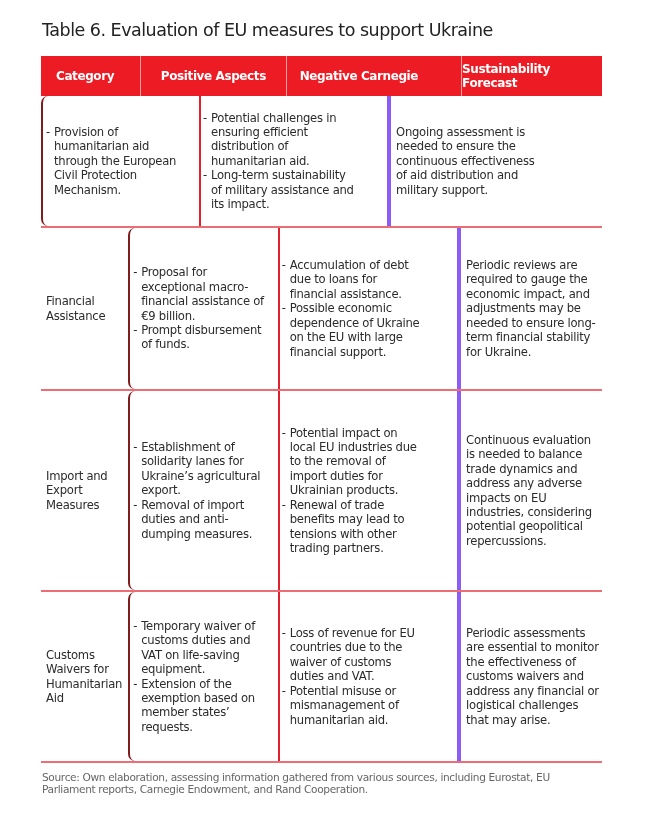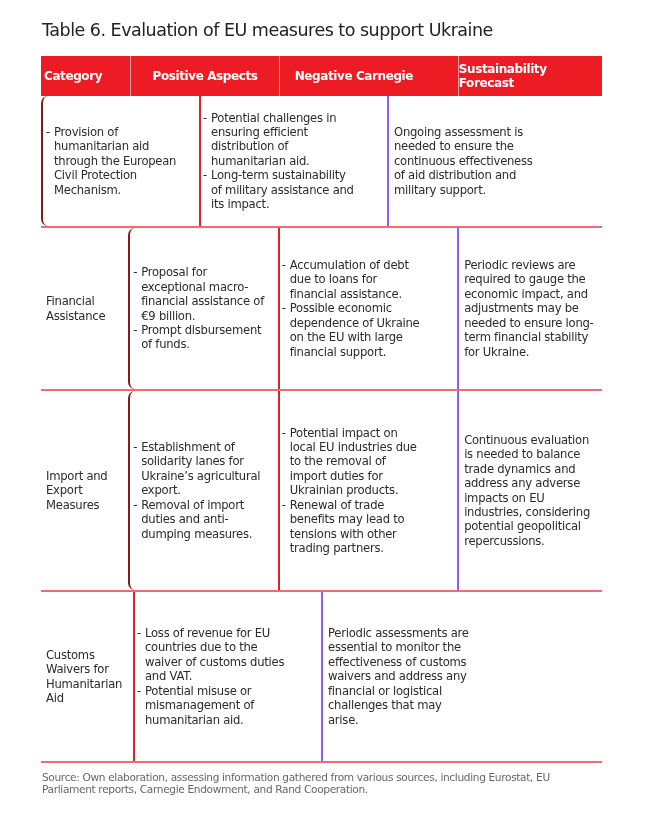--- a/index.html
+++ b/index.html
@@ -4,30 +4,30 @@
 <style>
   html, body { margin: 0; padding: 0; background: #ffffff; }
   body { width: 651px; height: 823px; position: relative; overflow: hidden;
          font-family: "DejaVu Sans", sans-serif; color: #2b2b2b; }
   .title { position: absolute; left: 42px; top: 20px; font-size: 17.5px;
            color: #222; letter-spacing: -0.5px; font-weight: normal; }
   .tbl { position: absolute; left: 41px; top: 56px; width: 561px; }
   .hdr { display: flex; height: 40px; background: #ed1c24; }
   .hdr .c { color: #fff; font-weight: bold; font-size: 12px; letter-spacing: -0.4px;
             display: flex; align-items: center; justify-content: center; }
-  .hdr .c.first { justify-content: flex-start; padding-left: 3px; }
+  .hdr .c.first { justify-content: flex-start; padding-left: 15px; }
   .c0 { width: 92px; } .c1 { width: 158px; } .c2 { width: 158px; justify-content: center; } .c3 { width: 153px; margin-left: 30px; }
   .hdr .c1, .hdr .c2, .hdr .c3 { border-left: 1px solid #f59da2; }
   .row { display: flex; border-bottom: 2px solid #ee6d75; }
   .row .cell { font-size: 11.6px; line-height: 14.4px; letter-spacing: -0.25px;
                display: flex; align-items: center; box-sizing: border-box; }
   .row .c0 { padding-left: 5px; padding-right: 2px; }
   .row .c1 { border-left: 2px solid #7f1d1d; padding-left: 3px; padding-right: 4px; border-radius: 7px; }
   .row .c2 { border-left: 2px solid #e0202a; padding-left: 2px; padding-right: 2px; }
-  .row .c3 { border-left: 2px solid #8b5cf6; padding-left: 5px; padding-right: 2px; }
+  .row .c3 { border-left: 4px solid #8b5cf6; padding-left: 5px; padding-right: 2px; }
   ul.b { list-style: none; margin: 0; padding: 0; }
   ul.b li { position: relative; padding-left: 8px; }
   ul.b li::before { content: "-"; position: absolute; left: 0; top: 0; }
   .r1 { height: 130px; } .r2 { height: 161px; } .r3 { height: 199px; } .r4 { height: 169px; }
   .source { position: absolute; left: 42px; top: 771px; width: 560px; font-size: 10.6px;
             line-height: 12.4px; color: #666; letter-spacing: -0.35px; }
 </style>
 </head>
 <body>
 
@@ -85,20 +85,26 @@
       <ul class="b">
         <li>Potential impact on local EU industries due to the removal of import duties for Ukrainian products.</li>
         <li>Renewal of trade benefits may lead to tensions with other trading partners.</li>
       </ul>
     </div>
     <div class="cell c3">Continuous evaluation is needed to balance trade dynamics and address any adverse impacts on EU industries, considering potential geopolitical repercussions.</div>
   </div>
 
   <div class="row r4">
     <div class="cell c0">Customs Waivers for Humanitarian Aid</div>
+    <div class="cell c1">
+      <ul class="b">
+        <li>Temporary waiver of customs duties and VAT on life-saving equipment.</li>
+        <li>Extension of the exemption based on member states’ requests.</li>
+      </ul>
+    </div>
     <div class="cell c2">
       <ul class="b">
         <li>Loss of revenue for EU countries due to the waiver of customs duties and VAT.</li>
         <li>Potential misuse or mismanagement of humanitarian aid.</li>
       </ul>
     </div>
     <div class="cell c3">Periodic assessments are essential to monitor the effectiveness of customs waivers and address any financial or logistical challenges that may arise.</div>
   </div>
 </div>
 

